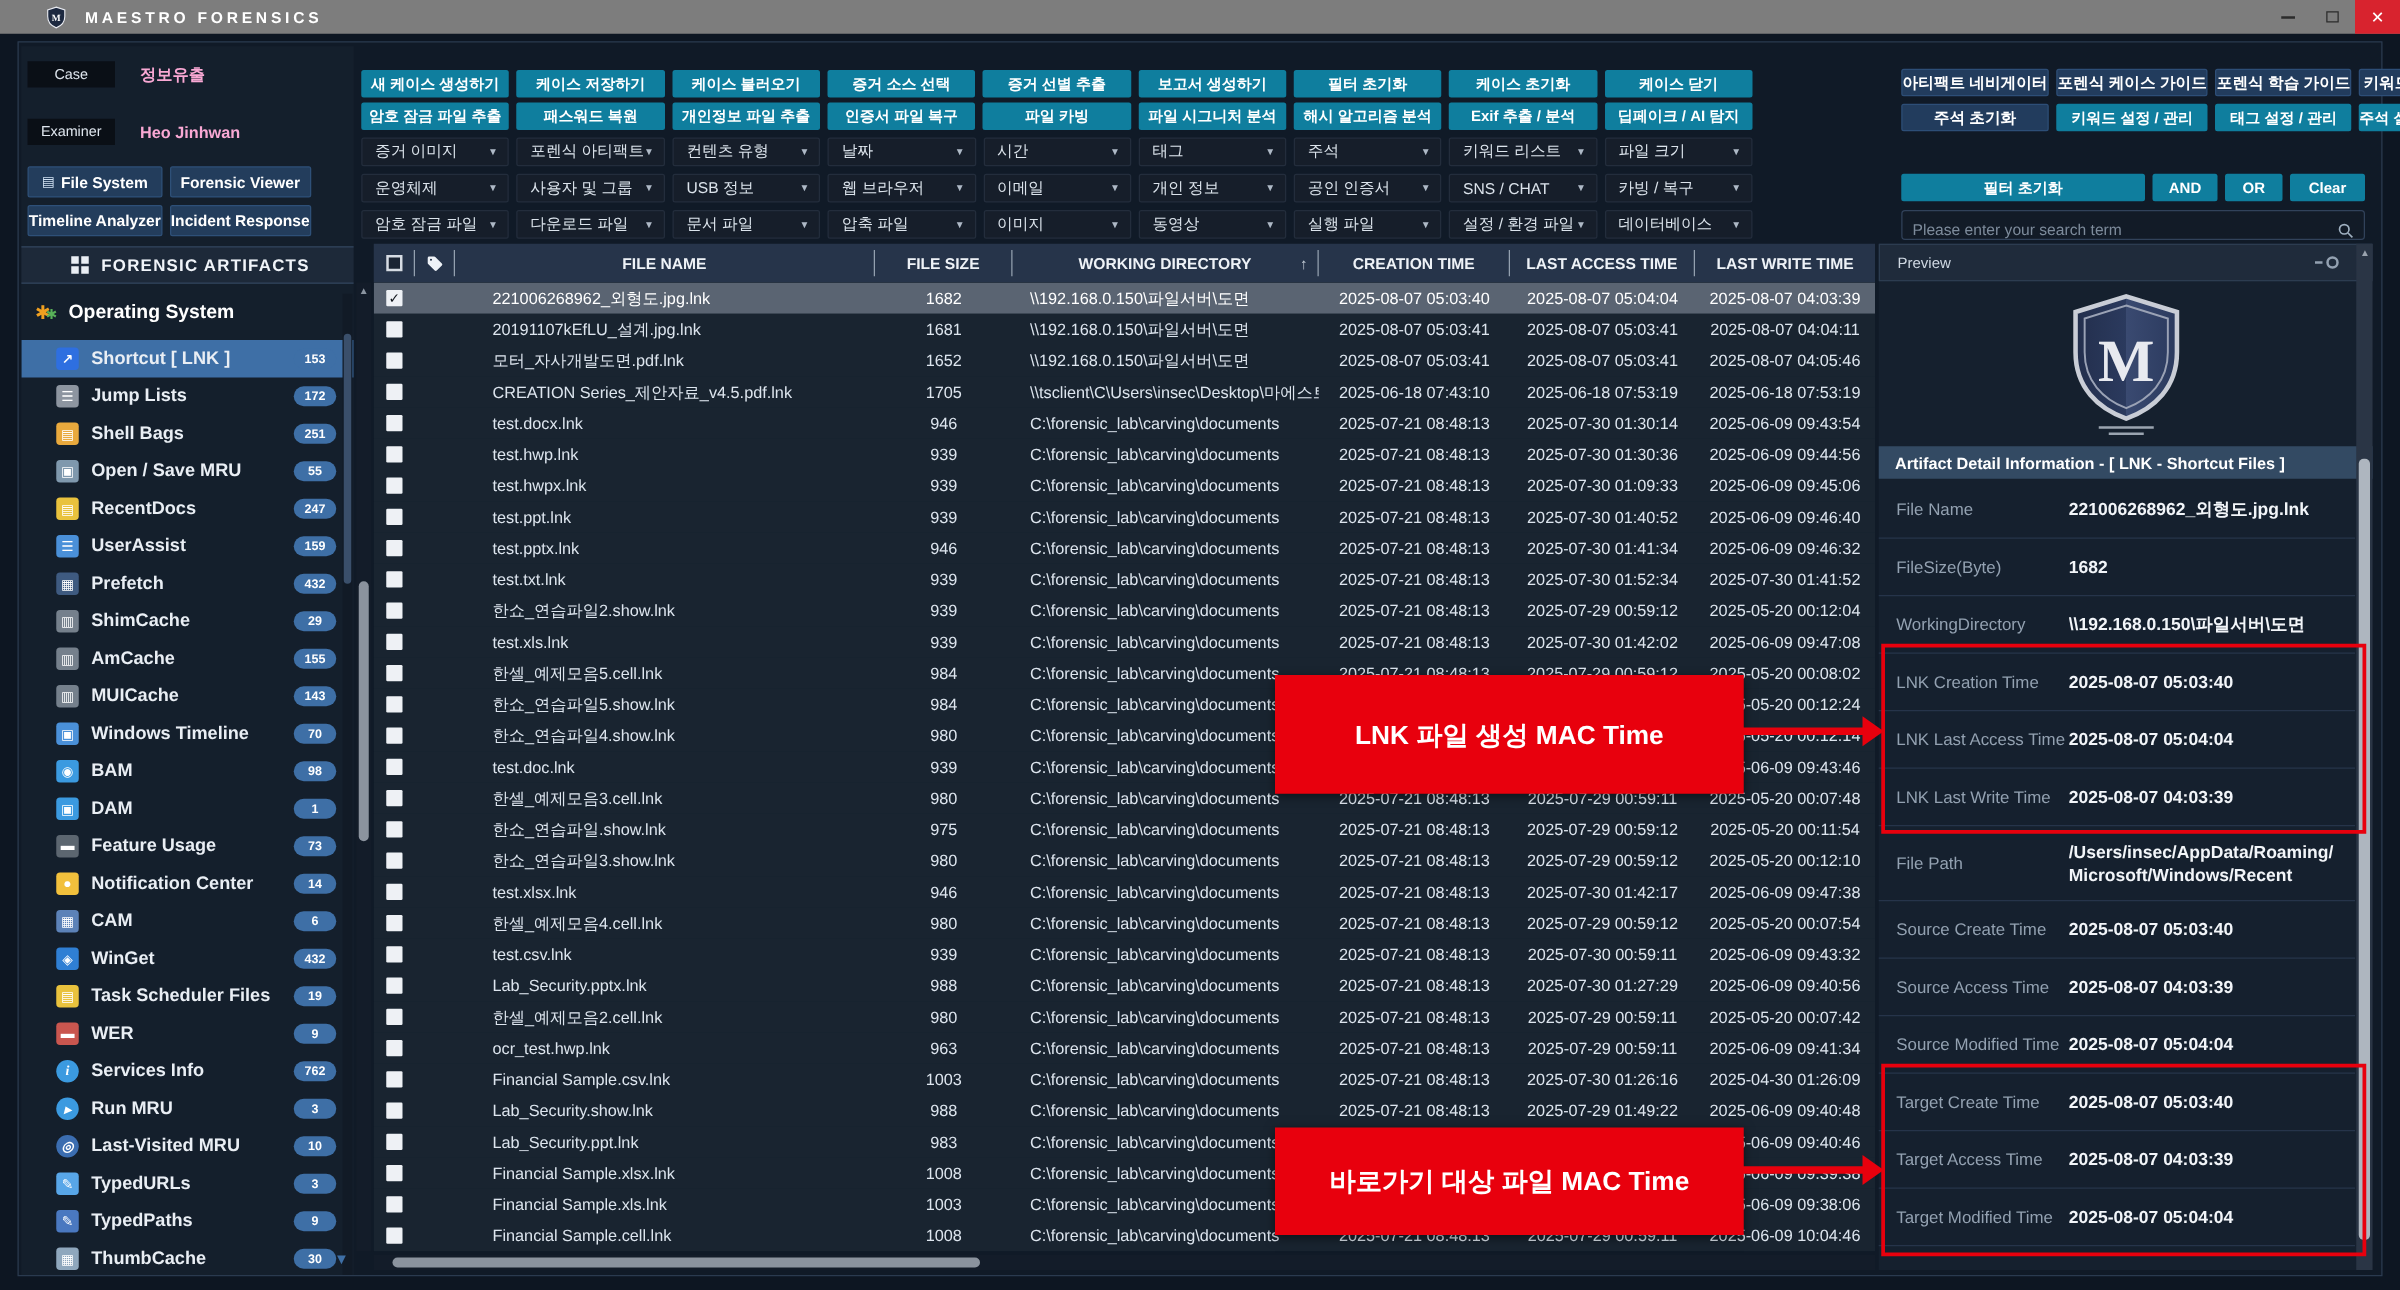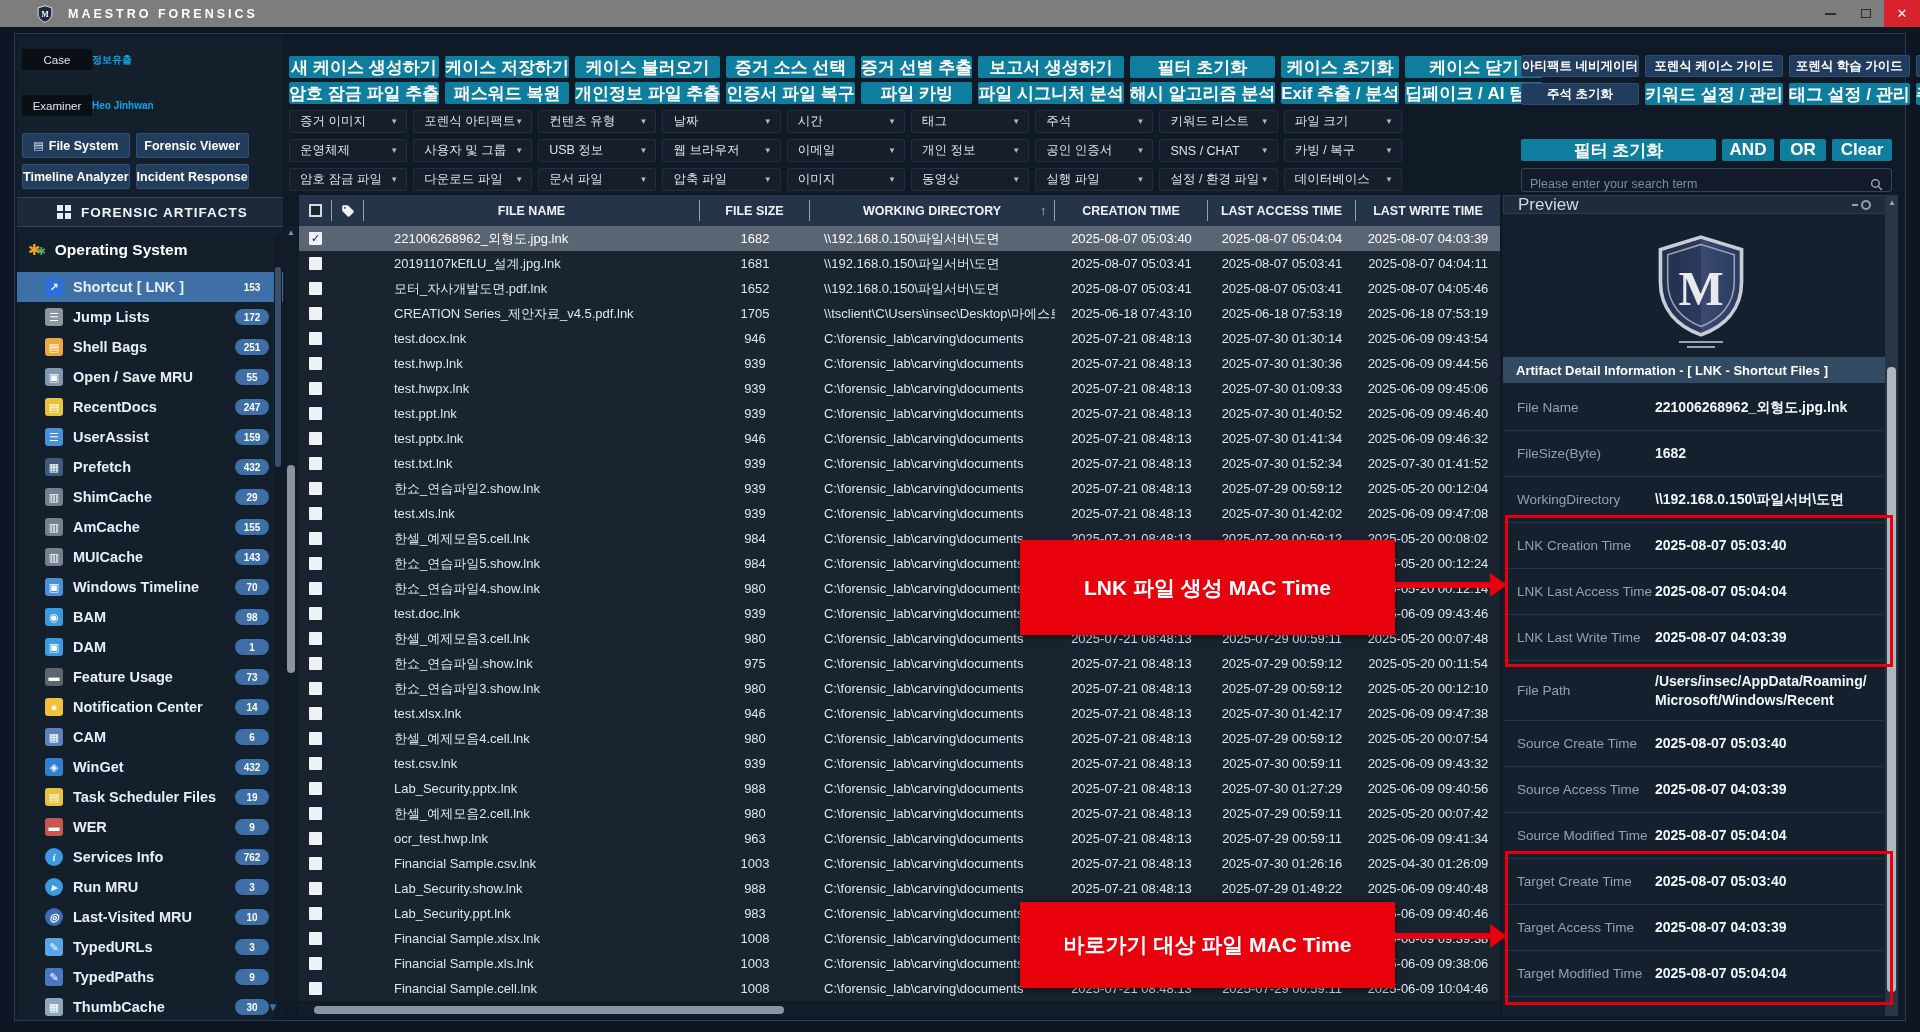--- a/index.html
+++ b/index.html
@@ -17,21 +17,21 @@
   .tb-max-glyph { width:10px; height:9px; border:1.5px solid #2b2b2b; }
   .tb-close { background:#d8232e; }
   .tb-close-glyph { color:#ffffff; font-size:13px; font-weight:bold; line-height:1; }
 
   .frame { position:absolute; left:14px; top:33px; width:1892px; height:988px; border:1px solid #2a3a4f; background:#101a27; }
 
   
   .sidebar { position:absolute; left:17px; top:37px; width:266px; height:983px; background:#141f2c; overflow:hidden; }
   .kv-row { position:absolute; left:5px; display:flex; align-items:center; }
   .kv-label { width:70px; height:21px; background:#0a0f16; color:#dfe6ee; font-size:11.5px; display:flex; align-items:center; justify-content:center; }
-  .kv-value { margin-left:0; color:#0ea5e9; font-size:10px; font-weight:bold; }
+  .kv-value { margin-left:20px; color:#f9a8d4; font-size:13px; font-weight:bold; }
   .navbtns { position:absolute; left:5px; top:96px; width:214px; display:grid; grid-template-columns:1fr 1fr; gap:6px; }
   .navbtn { height:25px; background:#233d5c; border:1px solid #2e5078; border-radius:2px; color:#ffffff; font-size:12.5px; font-weight:bold; display:flex; align-items:center; justify-content:center; gap:5px; cursor:pointer; white-space:nowrap; }
   .navbtn .mini { font-size:11px; color:#cfe0f2; }
   .sb-header { position:absolute; left:0; top:160px; width:266px; height:30px; background:#1d2939; border-top:1px solid #32455e; border-bottom:1px solid #32455e; display:flex; align-items:center; color:#f0f4f9; font-size:13.5px; font-weight:bold; letter-spacing:1px; }
   .grid-icon { display:inline-grid; grid-template-columns:6px 6px; grid-template-rows:6px 6px; gap:2px; margin:0 10px 0 40px; }
   .grid-icon i { background:#e8edf3; }
   .sb-section { position:absolute; left:0; top:198px; width:266px; height:30px; display:flex; align-items:center; color:#ffffff; font-size:15.5px; font-weight:bold; }
   .gears { margin:0 9px 0 11px; font-size:15px; }
   .gear-o { color:#f0a020; } .gear-g { color:#58b058; font-size:11px; margin-left:-4px; }
   .sb-items { position:absolute; left:0; top:235px; width:266px; height:748px; overflow:hidden; }
@@ -39,21 +39,21 @@
   .sitem.sel { background:#3e6fa6; }
   .sicon { width:18px; height:18px; border-radius:3px; margin-right:10px; display:flex; align-items:center; justify-content:center; color:#ffffff; font-size:11px; flex:0 0 18px; }
   .sicon.round { border-radius:50%; font-style:italic; font-family:"Liberation Serif",serif; }
   .badge { position:absolute; right:14px; top:7px; min-width:34px; height:16px; background:#3e6fa6; border-radius:8px; color:#ffffff; font-size:10px; font-weight:bold; display:flex; align-items:center; justify-content:center; padding:0 8px; }
   .sb-scroll { position:absolute; right:1px; top:198px; width:8px; height:785px; background:#111a26; }
   .sb-thumb { position:absolute; left:1px; top:32px; width:6px; height:200px; background:#3a4f6b; border-radius:3px; }
   .sb-down { position:absolute; right:4px; bottom:6px; color:#3e6fa6; font-size:12px; }
 
   
   .mid-actions { position:absolute; left:289px; top:56px; width:1113px; display:grid; grid-template-columns:repeat(9,1fr); gap:4px 6px; }
-  .tealbtn { height:22px; background:#0f7e9e; border-radius:2px; color:#ffffff; font-size:17px; font-weight:bold; display:flex; align-items:center; justify-content:center; cursor:pointer; white-space:nowrap; }
+  .tealbtn { height:22px; background:#0f7e9e; border-radius:2px; color:#ffffff; font-size:12px; font-weight:bold; display:flex; align-items:center; justify-content:center; cursor:pointer; white-space:nowrap; }
   .mid-filters { position:absolute; left:289px; top:110px; width:1113px; display:grid; grid-template-columns:repeat(9,1fr); gap:6px; }
   .ddown { height:23px; background:#161e2a; border:1px solid #232d3c; border-radius:2px; color:#dce4ec; font-size:12.5px; display:flex; align-items:center; padding:0 8px 0 10px; cursor:pointer; white-space:nowrap; }
   .ddown .cap { flex:1; overflow:hidden; }
   .caret { color:#aeb9c6; font-size:8px; }
 
   
   .rt-btns { position:absolute; left:1521px; top:55px; width:371px; display:grid; grid-template-columns:repeat(5,1fr); gap:6px; }
   .navybtn { height:22px; background:#223c5d; border:1px solid #2d4e77; border-radius:2px; color:#ffffff; font-size:12.5px; font-weight:bold; display:flex; align-items:center; justify-content:center; cursor:pointer; white-space:nowrap; }
   .rt-row4 { position:absolute; left:1521px; top:139px; width:371px; height:22px; display:flex; gap:6px; }
   .rt-row4 .grow { flex:1; }
@@ -81,21 +81,21 @@
   .tdir { padding-left:14px; white-space:nowrap; overflow:hidden; }
   .ttime { text-align:center; white-space:nowrap; }
   .vscroll { position:absolute; left:0; top:31px; width:12px; height:775px; background:#131c29; }
   .vs-up { position:absolute; top:2px; left:2px; color:#8a94a0; font-size:8px; }
   .vs-thumb { position:absolute; left:2px; top:239px; width:8px; height:208px; background:#8b939e; border-radius:4px; }
   .hscroll { position:absolute; left:14px; top:809px; width:1201px; height:12px; background:#131c29; }
   .hs-thumb { position:absolute; left:15px; top:2px; width:470px; height:8px; background:#8b939e; border-radius:4px; }
 
   
   .rpanel { position:absolute; left:1503px; top:195px; width:395px; height:821px; background:#15202e; }
-  .prevbar { position:absolute; left:0; top:0; width:395px; height:19px; background:#1f2b3b; border:1px solid #2c3c50; display:flex; align-items:center; color:#cfd8e2; font-size:17px; }
+  .prevbar { position:absolute; left:0; top:0; width:395px; height:30px; background:#1f2b3b; border:1px solid #2c3c50; display:flex; align-items:center; color:#cfd8e2; font-size:12px; }
   .prevbar span.t { margin-left:14px; }
   .prev-ic { position:absolute; right:26px; display:flex; align-items:center; gap:3px; }
   .prev-ic .dash { width:6px; height:2px; background:#93a1b1; }
   .prev-ic .circ { width:10px; height:10px; border:2px solid #93a1b1; border-radius:50%; }
   .logo-area { position:absolute; left:0; top:30px; width:395px; height:132px; display:flex; flex-direction:column; align-items:center; justify-content:center; }
   .logo-lines { width:44px; border-top:2px solid #9aa4b0; margin-top:3px; }
   .logo-lines2 { width:28px; border-top:2px solid #9aa4b0; margin-top:3px; }
   .infobar { position:absolute; left:0; top:162px; width:395px; height:26px; background:#334a63; color:#ffffff; font-size:13px; font-weight:bold; display:flex; align-items:center; padding-left:13px; }
   .dfields { position:absolute; left:0; top:190px; width:381px; }
   .drow { display:flex; align-items:center; height:46px; border-bottom:1px solid #26344a; }

